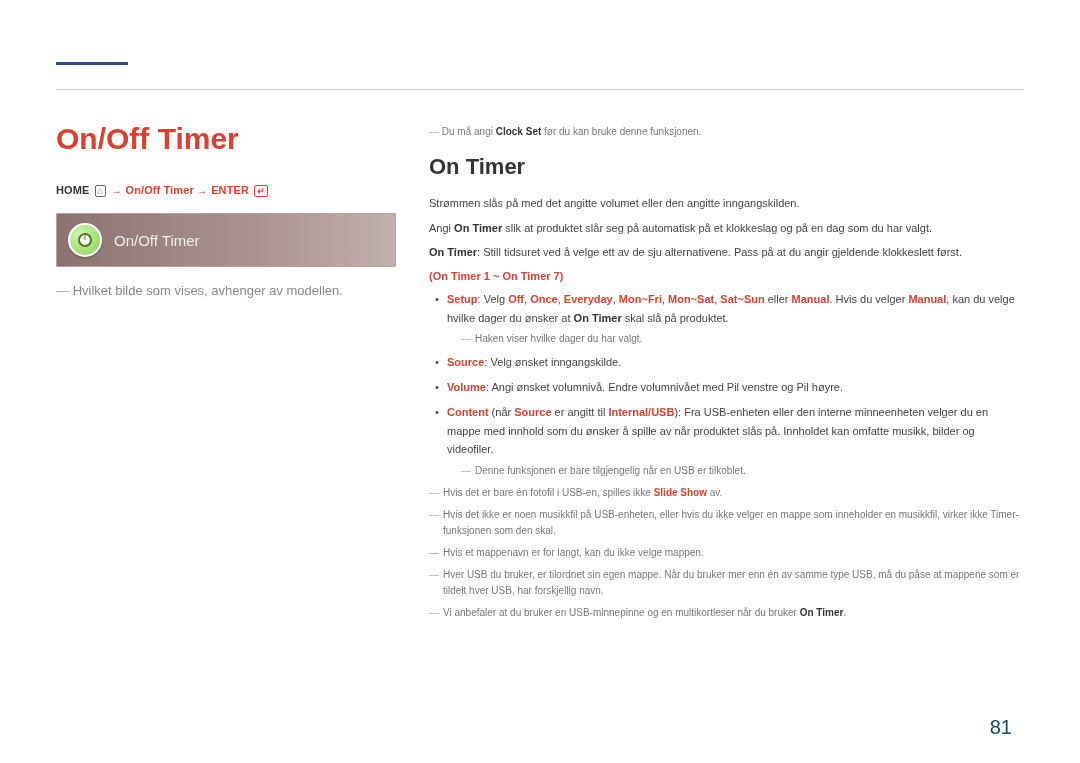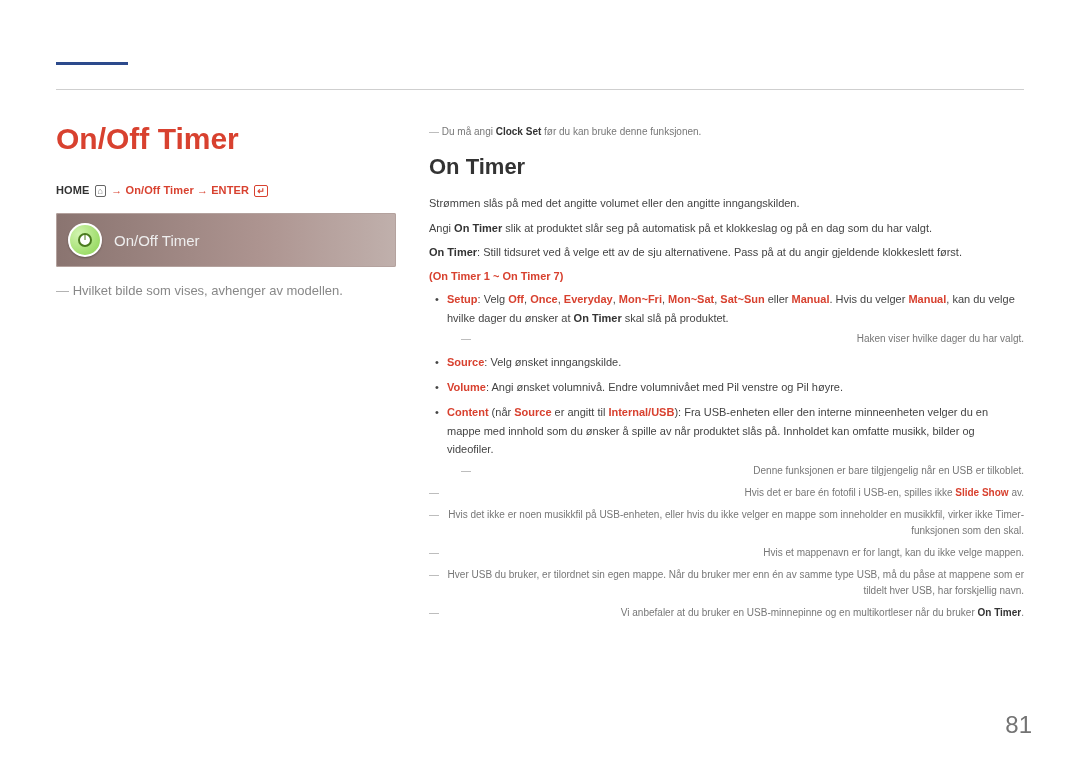--- a/index.html
+++ b/index.html
@@ -69,35 +69,35 @@
   .footnote-small:before { content: "― "; color: #aaa; }
   h2 { font-size: 22px; font-weight: 600; color: #333; margin: 14px 0 14px; }
   p, li { font-size: 11px; line-height: 1.7; color: #444; }
   .intro p { margin-bottom: 6px; }
   .group-label { color: #d8412f; font-weight: 700; font-size: 11px; margin: 8px 0; }
   ul.bullets { list-style: none; padding-left: 4px; }
   ul.bullets > li { position: relative; padding-left: 14px; margin-bottom: 6px; }
   ul.bullets > li:before { content: "•"; position: absolute; left: 2px; top: 0; color: #444; }
   .dash-note {
     font-size: 10px; color: #777; padding-left: 28px;
-    margin: 4px 0 6px; position: relative; line-height: 1.6; text-align: right;
+    margin: 4px 0 6px; position: relative; line-height: 1.6;
   }
   .dash-note:before { content: "―"; position: absolute; left: 14px; color: #aaa; font-size: 10px; }
   .dash-note.wide { padding-left: 14px; }
   .dash-note.wide:before { left: 0; }
   .b-red { color: #d8412f; font-weight: 700; }
   .b-black { font-weight: 700; color: #333; }
   .top-tiny {
     font-size: 10px; color: #777; padding-left: 0;
     position: relative; line-height: 1.6; margin-bottom: 4px; margin-top: 8px;
   }
   .top-tiny:before { content: "― "; color: #aaa; }
   .page-num {
-    position: absolute; right: 48px; bottom: 24px;
-    font-size: 24px; color: #737373; font-weight: 300;
+    position: absolute; right: 68px; bottom: 24px;
+    font-size: 20px; color: #0c4a6e; font-weight: 300;
   }
 </style>
 </head>
 <body>
 
 <div class="page">
   <div class="topbar">
     <div class="topbar-accent"></div>
   </div>
   <hr class="hr-top">

